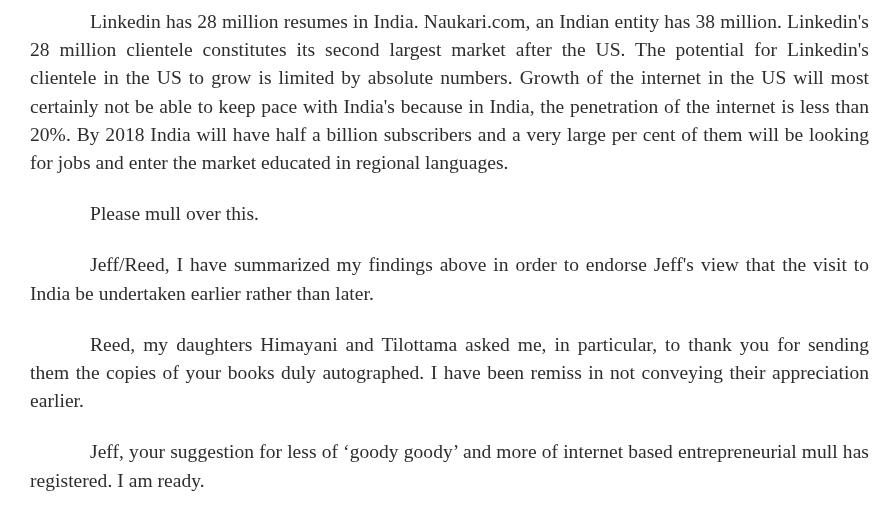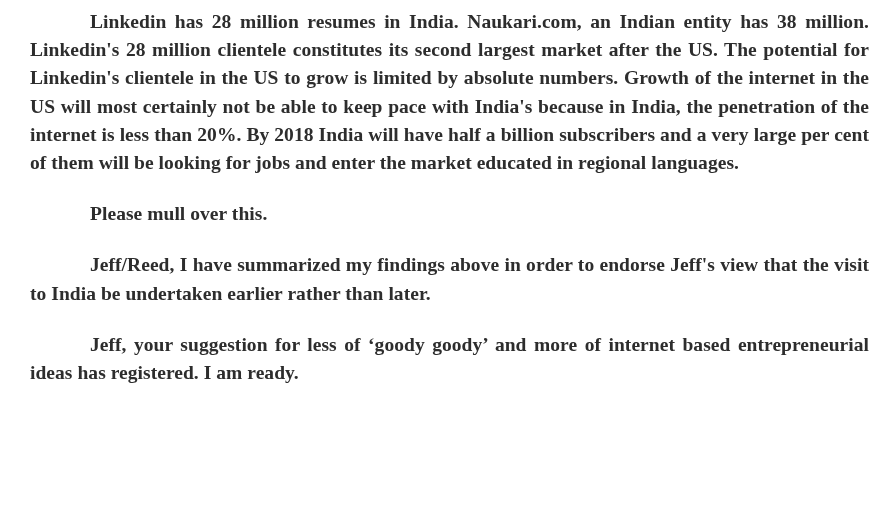--- a/index.html
+++ b/index.html
@@ -13,21 +13,20 @@
     overflow: hidden;
     font-family: "Liberation Serif", "DejaVu Serif", serif;
     color: #2b2b2b;
   }
   .page {
     box-sizing: border-box;
     width: 891px;
     height: 412px;
     padding: 8px 22px 0 30px;
     background: #ffffff;
-    font-weight: bold;
   }
   .doc-body {
     font-size: 19.5px;
     line-height: 28.2px;
     text-align: justify;
     text-justify: inter-word;
     color: #2d2d2d;
     letter-spacing: 0.05px;
   }
   p.para {
@@ -39,15 +38,16 @@
   }
 </style>
 </head>
 <body>
 
 <div class="page">
   <div class="doc-body">
     <p class="para">Linkedin has 28 million resumes in India. Naukari.com, an Indian entity has 38 million.   Linkedin's 28 million clientele constitutes its second largest market after the US.   The potential for Linkedin's clientele in the US to grow is limited by absolute numbers.    Growth of the internet in the US will most certainly not be able to keep pace with India's because in India, the penetration of the internet is less than 20%.   By 2018 India will have half a billion subscribers and a very large per cent of them will be looking for jobs and enter the market educated in regional languages.</p>
     <p class="para">Please mull over this.</p>
     <p class="para">Jeff/Reed, I have summarized my findings above in order to endorse Jeff's view that the visit to India be undertaken earlier rather than later.</p>
-    <p class="para">Jeff, your suggestion for less of ‘goody goody’ and more of internet based entrepreneurial ideas has registered.  I am ready.</p>
+    <p class="para">Reed, my daughters Himayani and Tilottama asked me, in particular, to thank you for sending them the copies of your books duly autographed.  I have been remiss in not conveying their appreciation earlier.</p>
+    <p class="para">Jeff, your suggestion for less of ‘goody goody’ and more of internet based entrepreneurial mull has registered.  I am ready.</p>
   </div>
 </div>
 
 </body></html>

